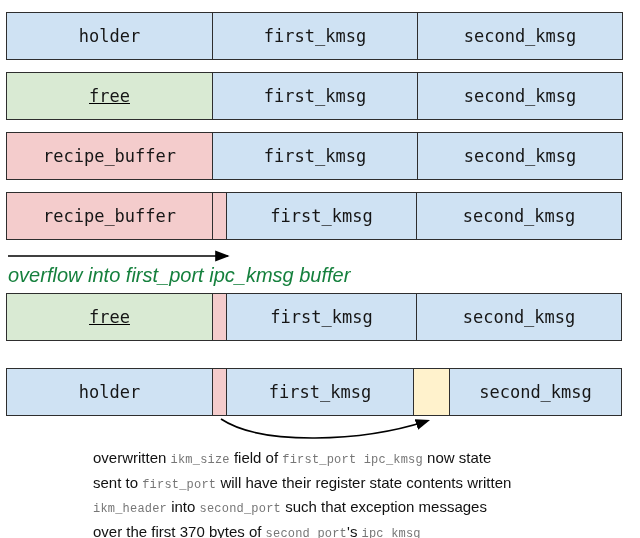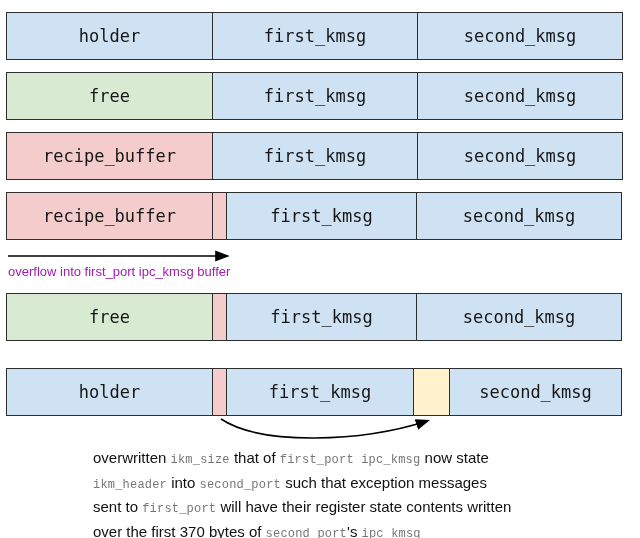--- a/index.html
+++ b/index.html
@@ -25,35 +25,35 @@
     justify-content:center;
   }
   .cell + .cell{margin-left:-1px;}
   .cell span{
     font-family:"DejaVu Sans Mono", monospace;
     font-size:17px;
     color:#161616;
     white-space:nowrap;
   }
   .bg-blue{background:#cfe2f3;}
-  .bg-green{background:#d9ead3;}
+  .bg-green{background:#d9ead3;text-decoration:underline;}
   .bg-pink{background:#f4cccc;text-align:center;}
   .bg-yellow{background:#fff2cc;}
   .w1{width:207px;}
   .w2{width:206px;}
   .w2s{width:191px;}
   .w3{width:206px;}
   .wsl{width:15px;}
   .w2x{width:188px;}
   .wys{width:37px;}
   .w3x{width:173px;}
   .overflow-arrow{position:absolute;left:8px;top:250px;}
   .overflow-label{
     position:absolute;left:8px;top:264px;
-    font-size:13px;color:#a21caf;white-space:nowrap;
+    font-size:20px;color:#15803d;white-space:nowrap;font-style:italic;
   }
   .curve-arrow{position:absolute;left:0;top:0;pointer-events:none;}
   .caption{
     position:absolute;left:93px;top:447px;width:500px;
     font-size:15px;line-height:21.5px;color:#111111;
   }
   .caption .cline{white-space:nowrap;}
   .caption .mono{
     font-family:"Liberation Mono", monospace;
     font-size:12px;
@@ -155,19 +155,19 @@
   <svg class="curve-arrow" width="640" height="538" viewBox="0 0 640 538">
     <defs>
       <marker id="ah2" markerWidth="10" markerHeight="8" refX="7" refY="3.5" orient="auto">
         <path d="M0,0 L9,3.5 L0,7 z" fill="#000"></path>
       </marker>
     </defs>
     <path d="M 221 419 C 262 446, 362 442, 427 421" fill="none" stroke="#000" stroke-width="1.6" marker-end="url(#ah2)"></path>
   </svg>
 
   <div class="caption">
-    <div class="cline"><span>overwritten </span><span class="mono">ikm_size</span><span> that of </span><span class="mono">first_port ipc_kmsg</span><span> now state</span></div>
+    <div class="cline"><span>overwritten </span><span class="mono">ikm_size</span><span> field of </span><span class="mono">first_port ipc_kmsg</span><span> now state</span></div>
+    <div class="cline"><span>sent to </span><span class="mono">first_port</span><span> will have their register state contents written</span></div>
     <div class="cline"><span class="mono">ikm_header</span><span> into </span><span class="mono">second_port</span><span> such that exception messages</span></div>
-    <div class="cline"><span>sent to </span><span class="mono">first_port</span><span> will have their register state contents written</span></div>
     <div class="cline"><span>over the first 370 bytes of </span><span class="mono">second_port</span><span>'s </span><span class="mono">ipc_kmsg</span></div>
   </div>
 
 </div>
 
 </body></html>

